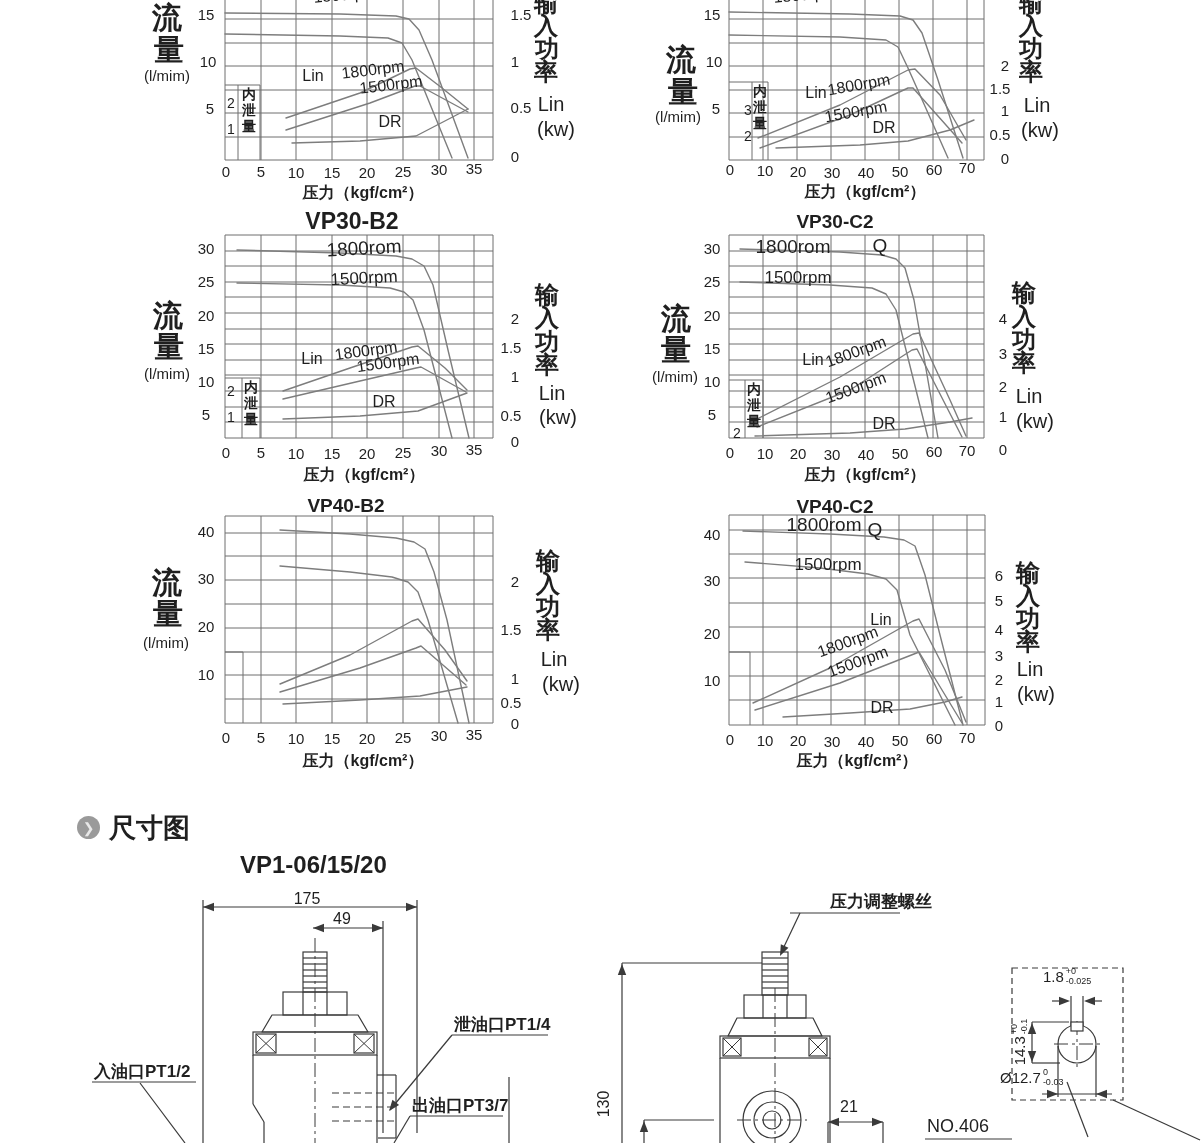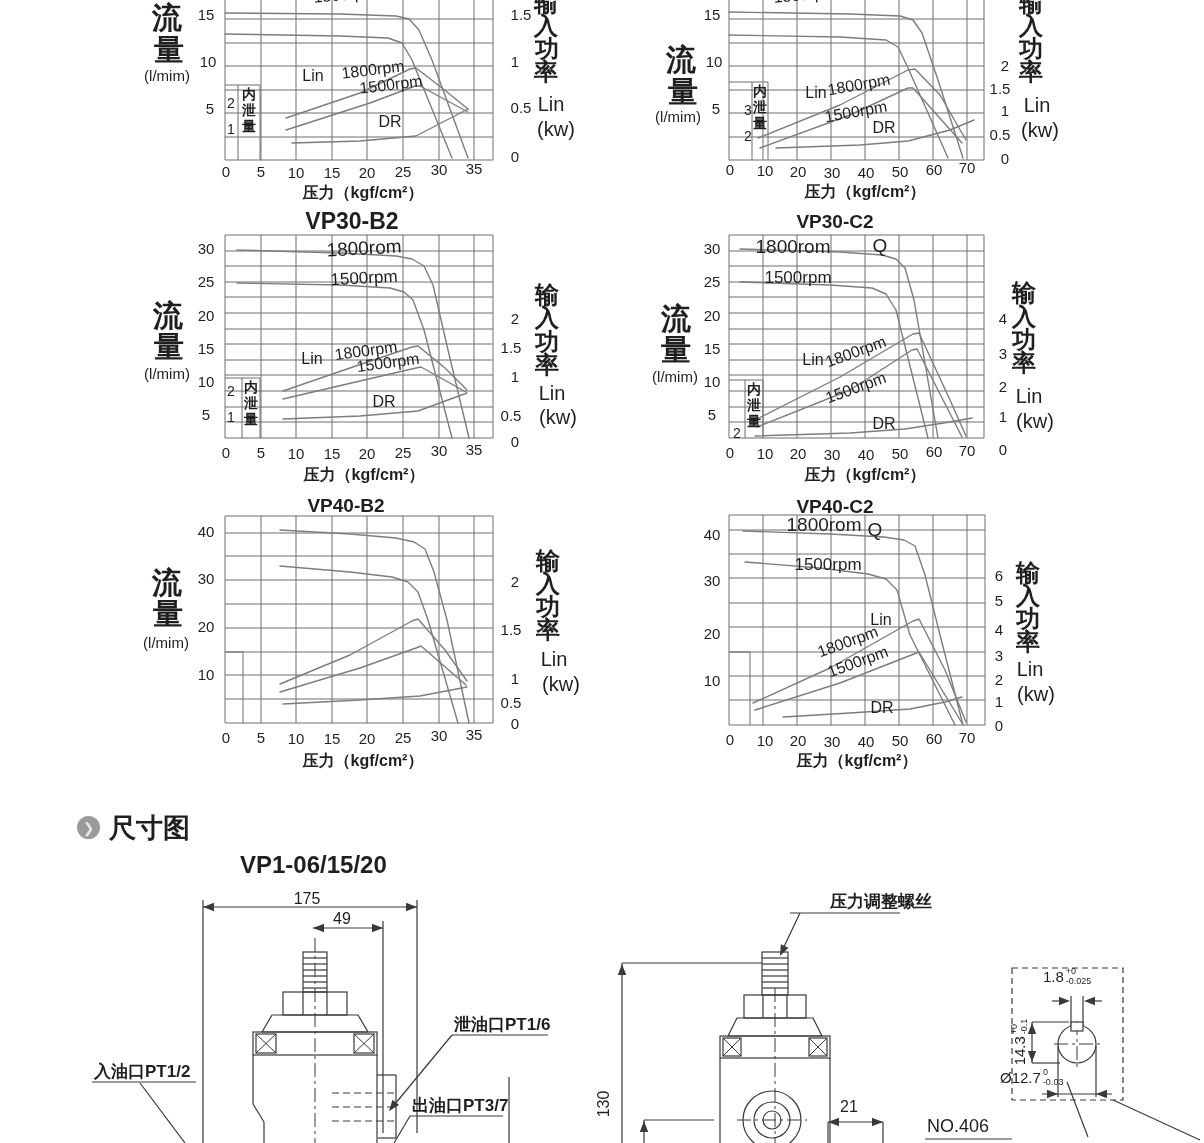--- a/index.html
+++ b/index.html
@@ -513,21 +513,21 @@
       <div class="t" style="left: 1030px; top: 669px; font-size: 20px;">Lin</div>
       <div class="t" style="left: 1036px; top: 694px; font-size: 20px;">(kw)</div>
       <div class="t b" style="left: 857px; top: 761px; font-size: 16px;">压力（kgf/cm²）</div>
     </div>
 
   <div class="sec-bullet" style="left:77px;top:816px">❯</div>
   <div class="sec-head" style="left:109px;top:815px">尺寸图</div>
   <div class="sub-head" style="left:240px;top:853px">VP1-06/15/20</div>
 
   <div class="draw-lbl" style="left:94px;top:1063px">入油口PT1/2</div>
-  <div class="draw-lbl" style="left:454px;top:1016px">泄油口PT1/6</div>
+  <div class="draw-lbl" style="left:454px;top:1016px">泄油口PT1/4</div>
   <div class="draw-lbl" style="left:412px;top:1097px">出油口PT3/7</div>
   <div class="draw-lbl" style="left:830px;top:893px">压力调整螺丝</div>
   <div class="draw-lbl" style="left:927px;top:1117px;font-size:18px;font-weight:400;">NO.406</div>
 
   <div class="dim-num" style="left:307px;top:899px">175</div>
   <div class="dim-num" style="left:342px;top:919px">49</div>
   <div class="dim-num rot" style="left:604px;top:1104px">130</div>
   <div class="dim-num" style="left:849px;top:1107px">21</div>
 
   <div class="detail-dim" style="left:1043px;top:966px">

